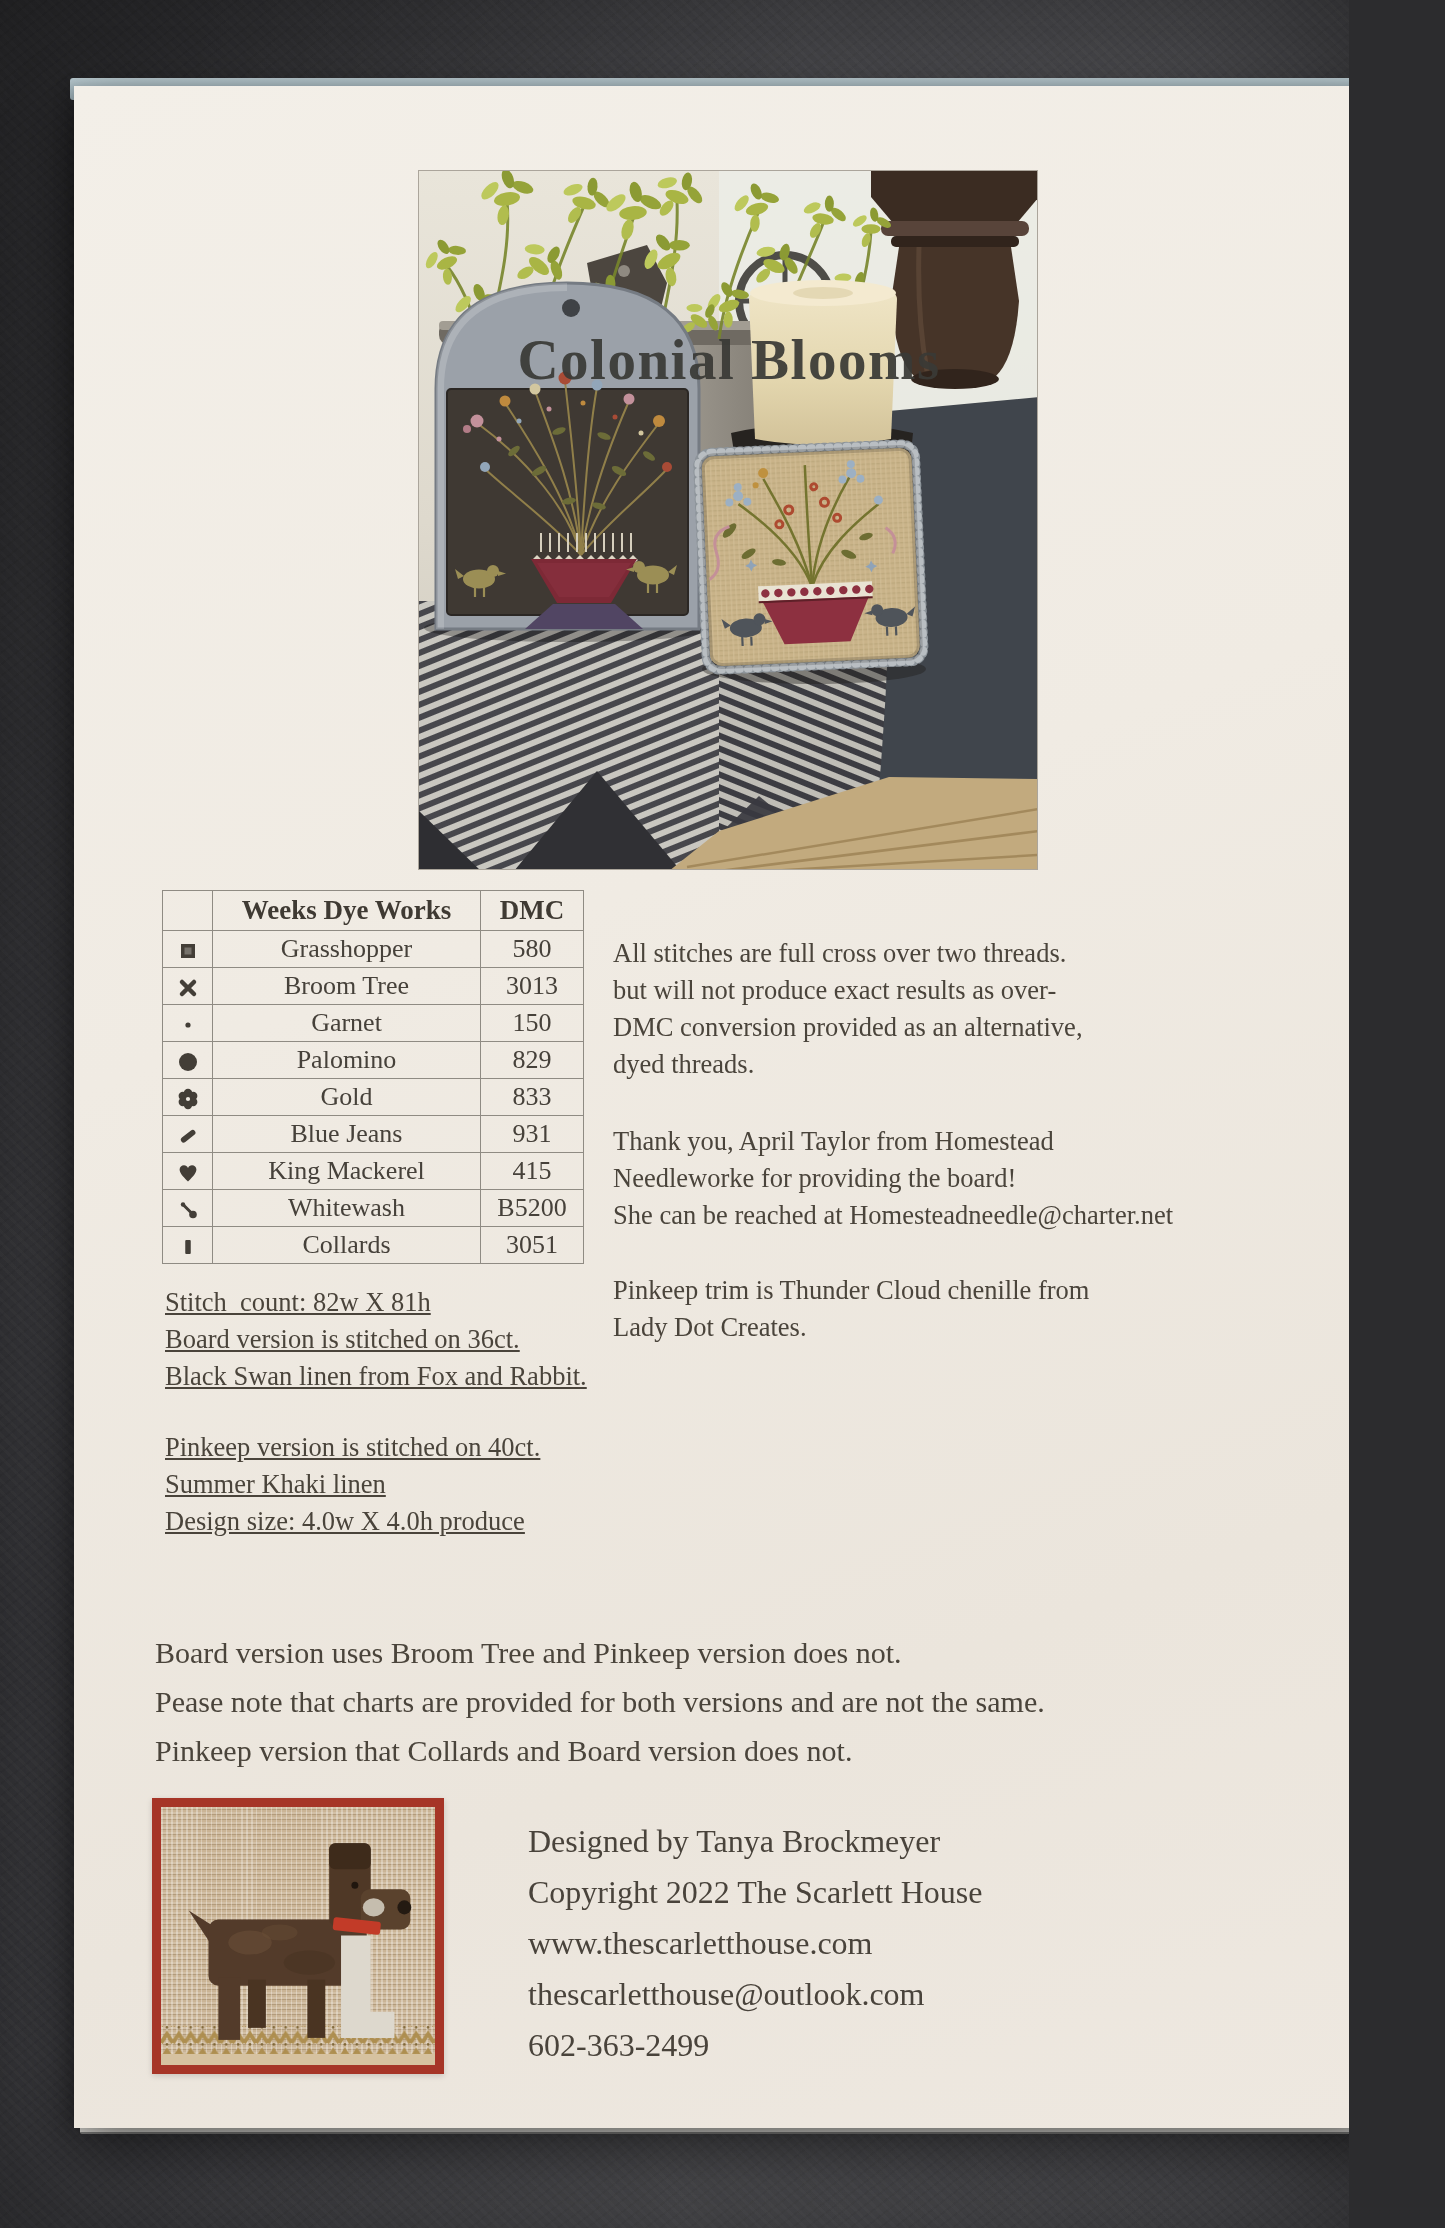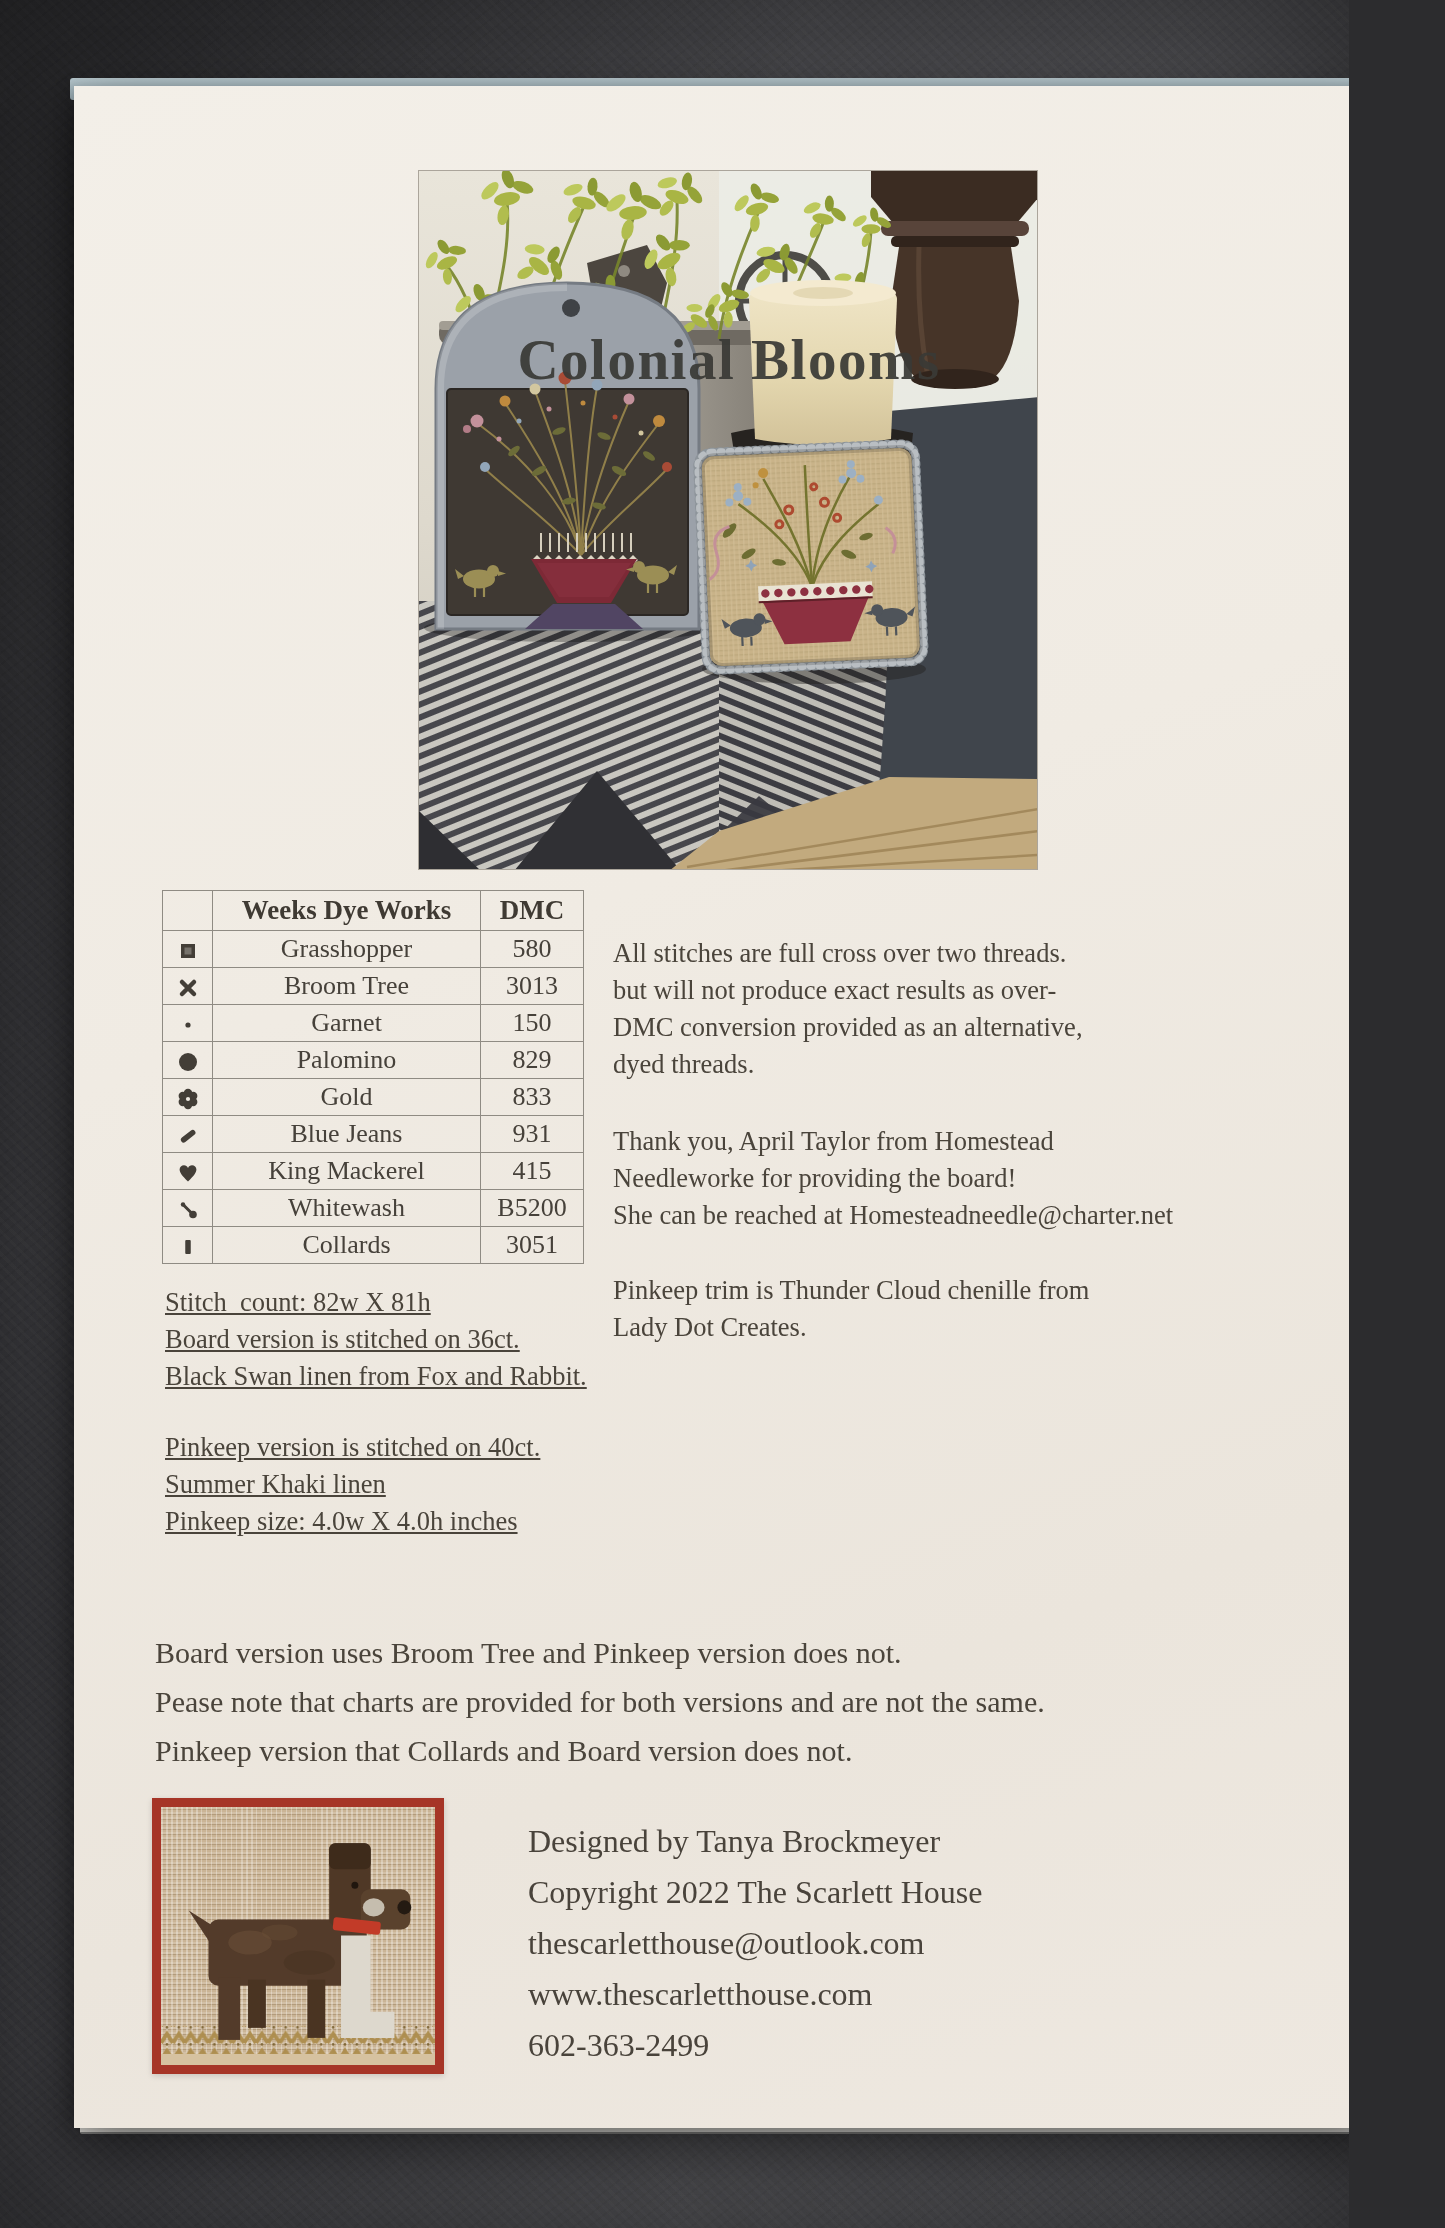--- a/index.html
+++ b/index.html
@@ -440,21 +440,21 @@
       <div class="tl">Lady Dot Creates.</div>
     </div>
 
     <div class="stitch-info">
       <div class="tl">Stitch  count: 82w X 81h</div>
       <div class="tl">Board version is stitched on 36ct.</div>
       <div class="tl">Black Swan linen from Fox and Rabbit.</div>
       <div class="gap34"></div>
       <div class="tl">Pinkeep version is stitched on 40ct.</div>
       <div class="tl">Summer Khaki linen</div>
-      <div class="tl">Pinkeep size: 4.0w X 4.0h inches</div>
+      <div class="tl">Design size: 4.0w X 4.0h produce</div>
     </div>
 
     <div class="notes">
       <div class="tl">Board version uses Broom Tree and Pinkeep version does not.</div>
       <div class="tl">Pease note that charts are provided for both versions and are not the same.</div>
       <div class="tl">Pinkeep version that Collards and Board version does not.</div>
     </div>
 
     <div class="logo">
       <svg viewBox="0 0 277 257" preserveAspectRatio="none">
@@ -483,19 +483,19 @@
           <circle cx="246" cy="100" r="7" fill="#241a12"></circle>
           <circle cx="196" cy="78" r="3.5" fill="#20160e"></circle>
           <rect x="174" y="112" width="48" height="13" rx="3" fill="#c23b28" transform="rotate(6 198 118)"></rect>
         </g>
       </svg>
     </div>
 
     <div class="credits">
       <div class="tl">Designed by Tanya Brockmeyer</div>
       <div class="tl">Copyright 2022 The Scarlett House</div>
+      <div class="tl">www.thescarletthouse.com</div>
       <div class="tl">thescarletthouse@outlook.com</div>
-      <div class="tl">www.thescarletthouse.com</div>
       <div class="tl">602-363-2499</div>
     </div>
 
   </div>
 </div>
 
 </body></html>

